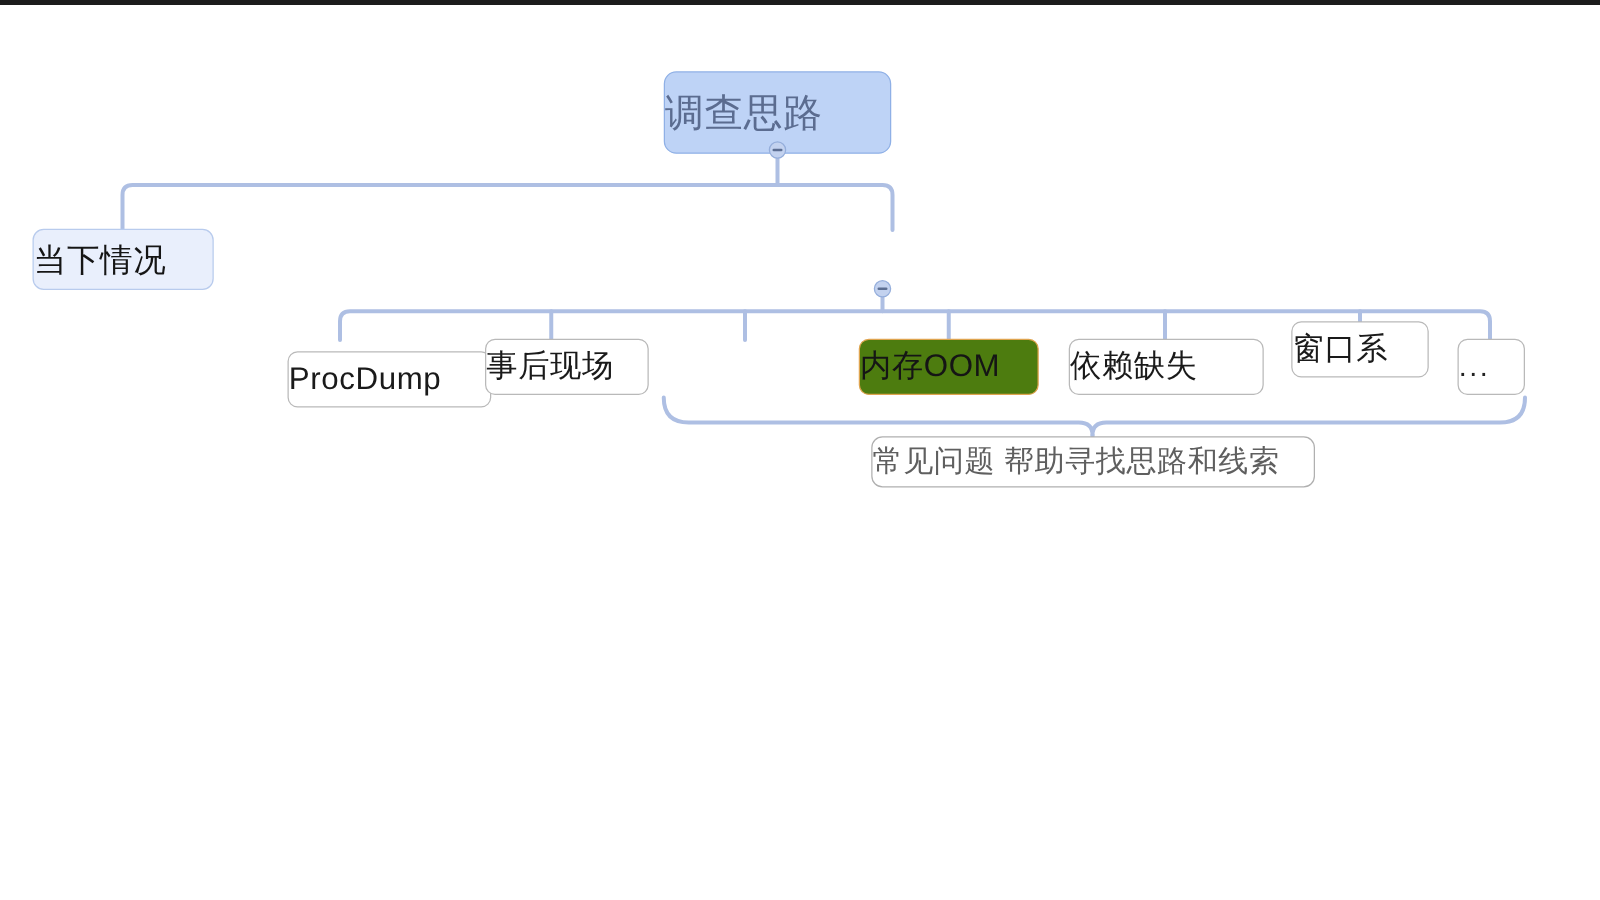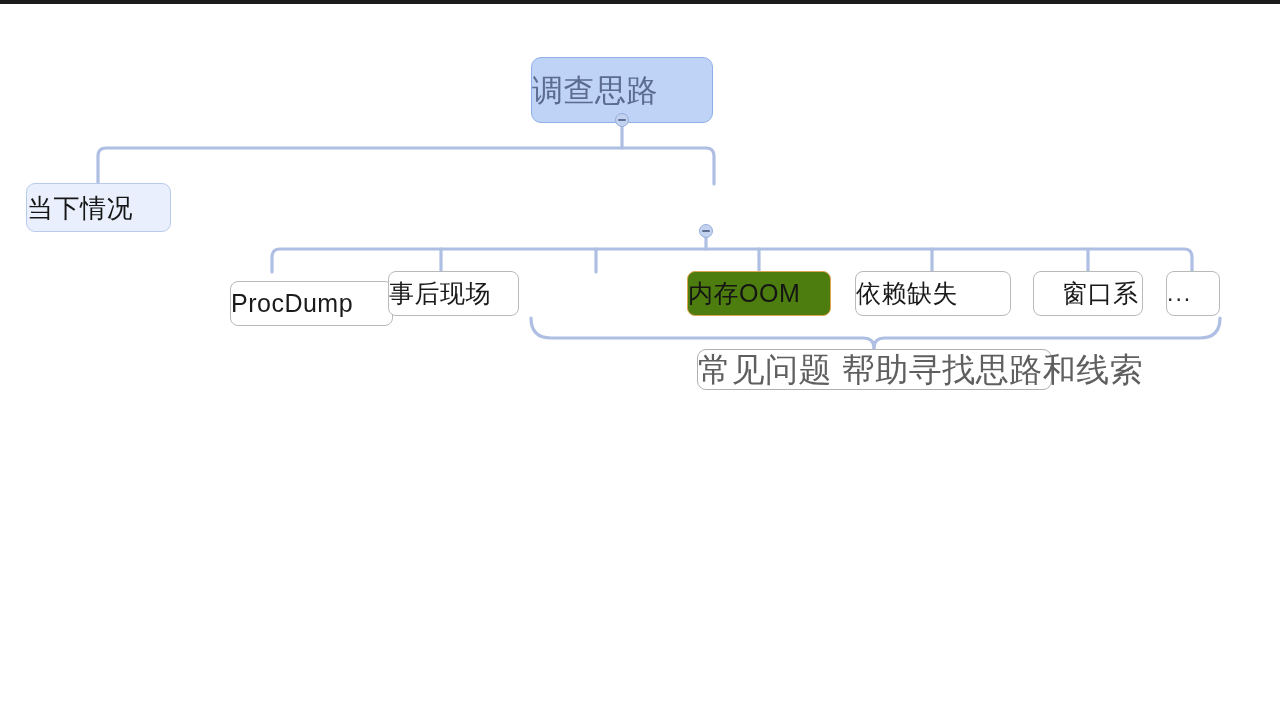--- a/index.html
+++ b/index.html
@@ -77,21 +77,21 @@
   .node.dots {
     font-size: 23px;
     letter-spacing: 2px;
     color: #222;
   }
   
   .node.summary {
     background: #ffffff;
     border: 1.4px solid #b0b0b0;
     color: #5f5f5f;
-    font-size: 33px;
+    font-size: 24px;
     border-radius: 9px;
   }
   
   .toggle {
     position: absolute;
     width: 14px;
     height: 14px;
     box-sizing: border-box;
     border-radius: 50%;
     background: #c3d2ef;
@@ -159,21 +159,21 @@
 
 
   <div class="node hl" style="left:687px; top:271px; width:144px; height:45px;">
     <span>内存OOM</span>
   </div>
 
   <div class="node" style="left:855px; top:271px; width:156px; height:45px;">
     <span>依赖缺失</span>
   </div>
 
-  <div class="node" style="left:1033px; top:271px; width:110px; height:45px;padding-left:28px;">
+  <div class="node" style="left:1033px; top:257px; width:110px; height:45px;">
     <span>窗口系</span>
   </div>
 
   <div class="node dots" style="left:1166px; top:271px; width:54px; height:45px;">
     <span>...</span>
   </div>
 
   <div class="node summary" style="left:697px; top:349px; width:355px; height:41px;">
     <span>常见问题 帮助寻找思路和线索</span>
   </div>

